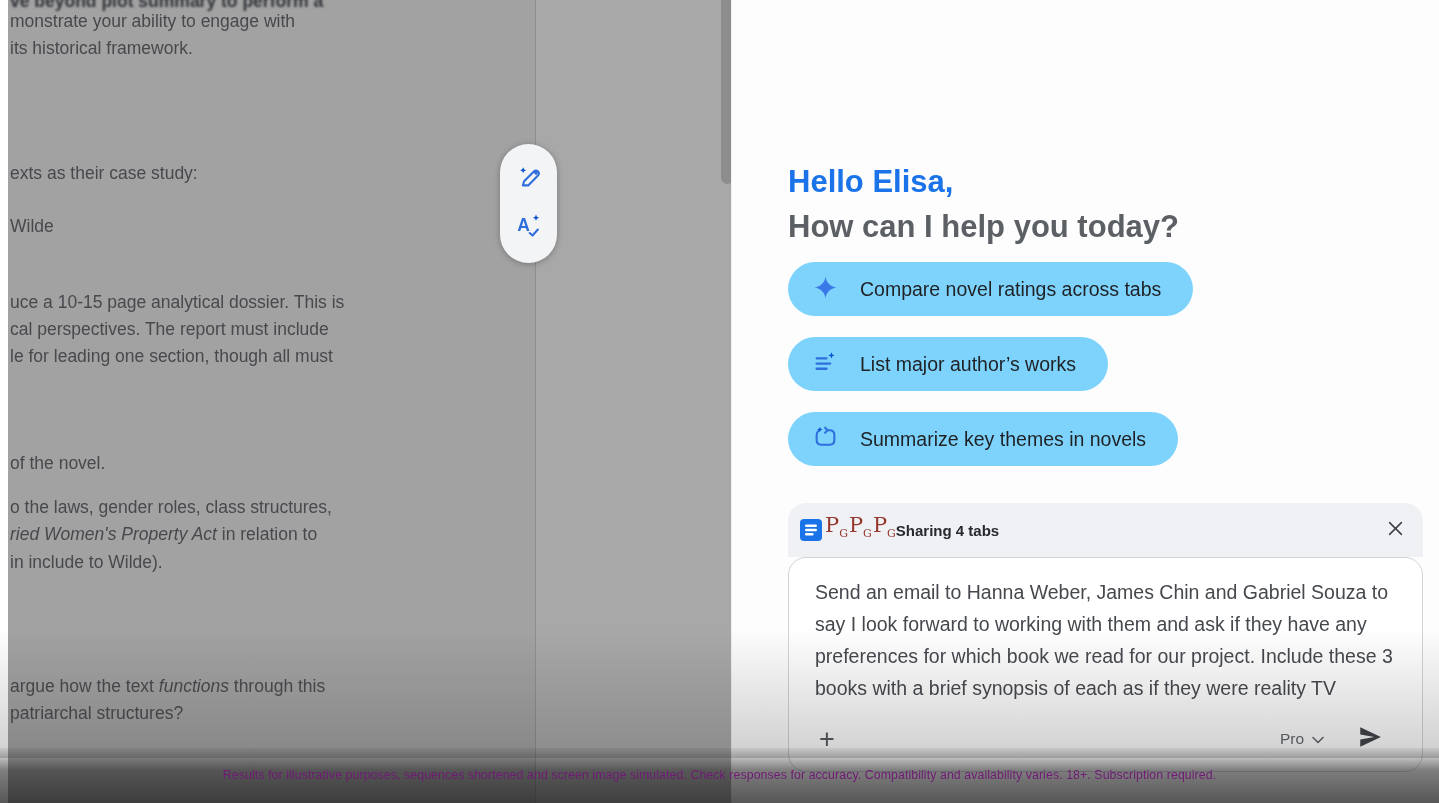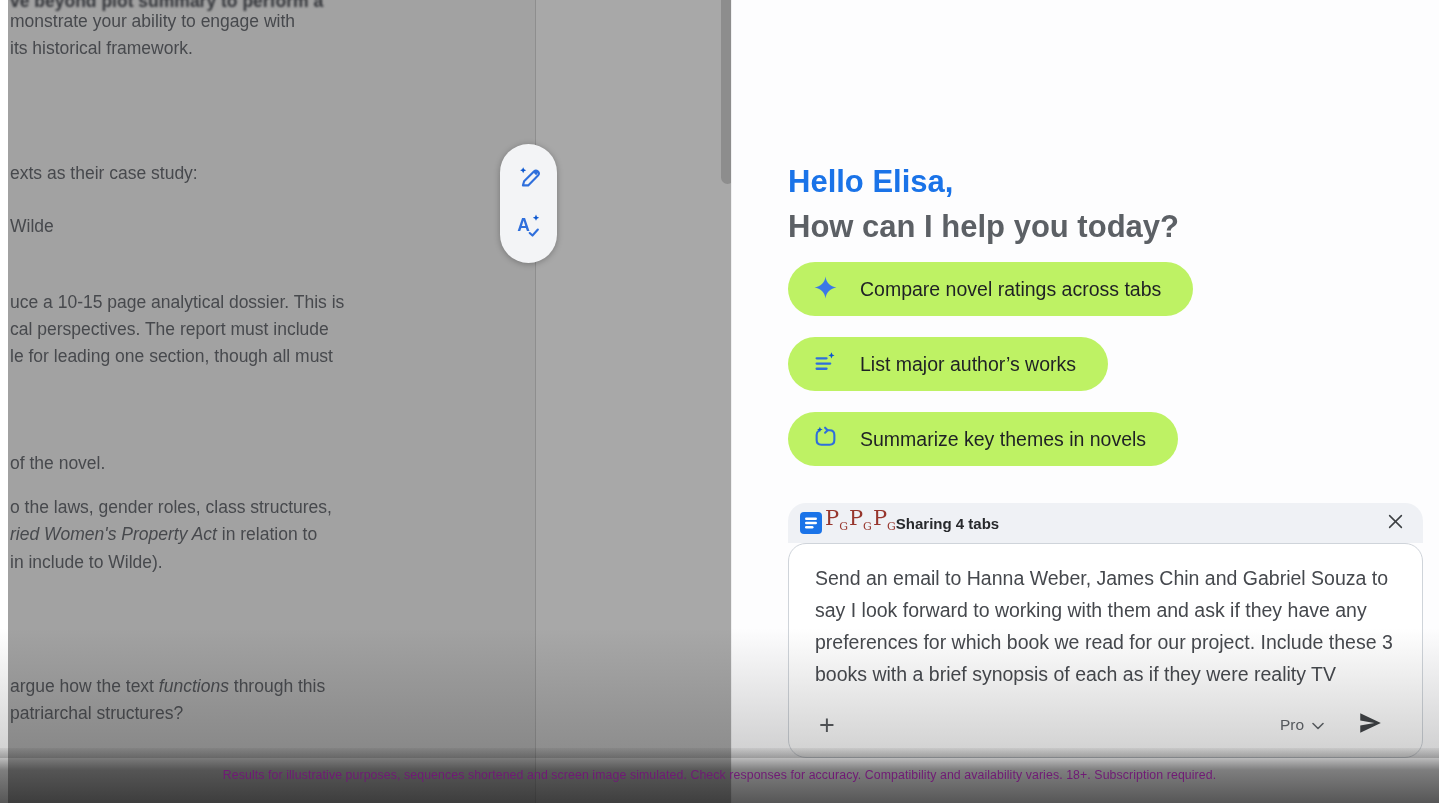--- a/index.html
+++ b/index.html
@@ -24,26 +24,26 @@
 
   
   .panel{position:absolute;left:731px;top:0;width:708px;height:803px;background:#fdfdfe;
     border-left:1px solid rgba(0,0,0,.05);}
   .greeting{position:absolute;left:56px;top:126px;line-height:45px;font-size:31px;font-weight:700;margin-top:33px;}
   .greet-name{color:#1a73e8;}
   .greet-q{color:#5c6065;}
 
   .chips{position:absolute;left:56px;top:262px;display:flex;flex-direction:column;gap:21px;align-items:flex-start;}
   .chip{display:flex;align-items:center;gap:22px;height:54px;padding:0 32px 0 25px;border-radius:28px;
-    background:#bef264;cursor:pointer;}
+    background:#7dd3fc;cursor:pointer;}
   .chip-label{font-size:19.5px;color:#1f2125;}
 
   
   .composer{position:absolute;left:56px;top:503px;width:635px;}
-  .share-bar{display:flex;align-items:center;height:40px;padding:0 14px 0 12px;
+  .share-bar{display:flex;align-items:center;height:54px;padding:0 14px 0 12px;
     background:#eff1f5;border-radius:18px 18px 0 0;}
   .favicons{display:flex;align-items:center;gap:1px;}
   .pg{font-family:"DejaVu Serif",serif;color:#97362d;font-size:21px;line-height:20px;font-weight:500;}
   .pg sub{font-size:11px;}
   .share-label{font-size:15px;font-weight:600;color:#27292c;flex:1;}
   .close-btn{width:28px;height:28px;display:flex;align-items:center;justify-content:center;cursor:pointer;}
 
   .input-card{position:relative;height:215px;background:#fff;border:1px solid #cfd4da;border-radius:18px;
     box-sizing:border-box;padding:18px 26px 10px 26px;display:flex;flex-direction:column;}
   .prompt-text{font-size:19.5px;line-height:32px;color:#45484d;flex:1;cursor:text;}

